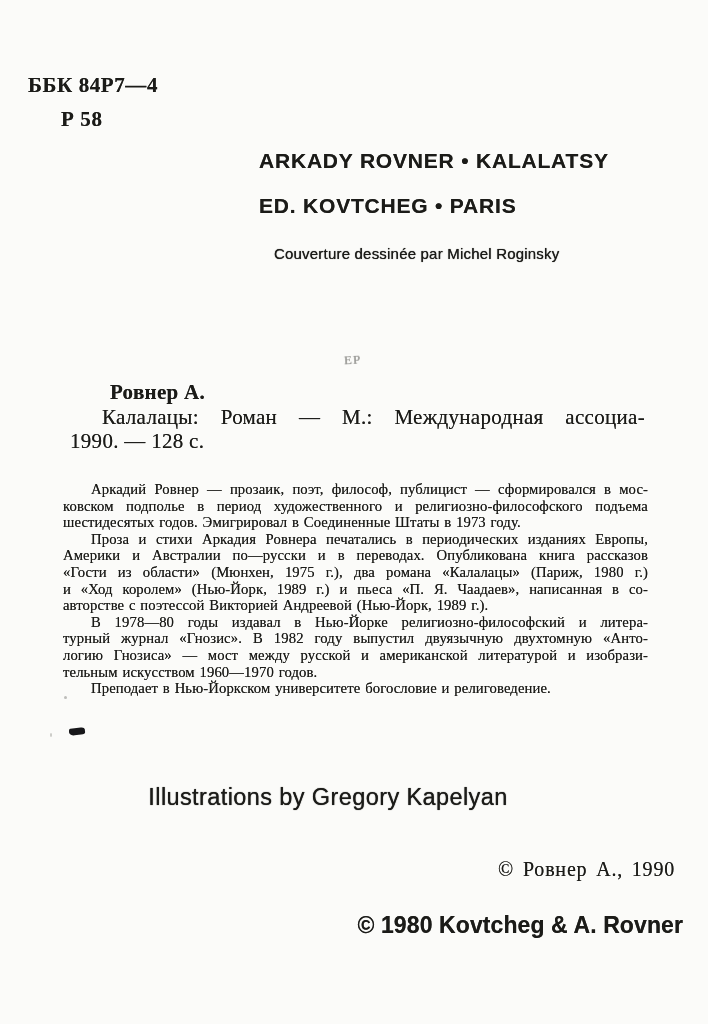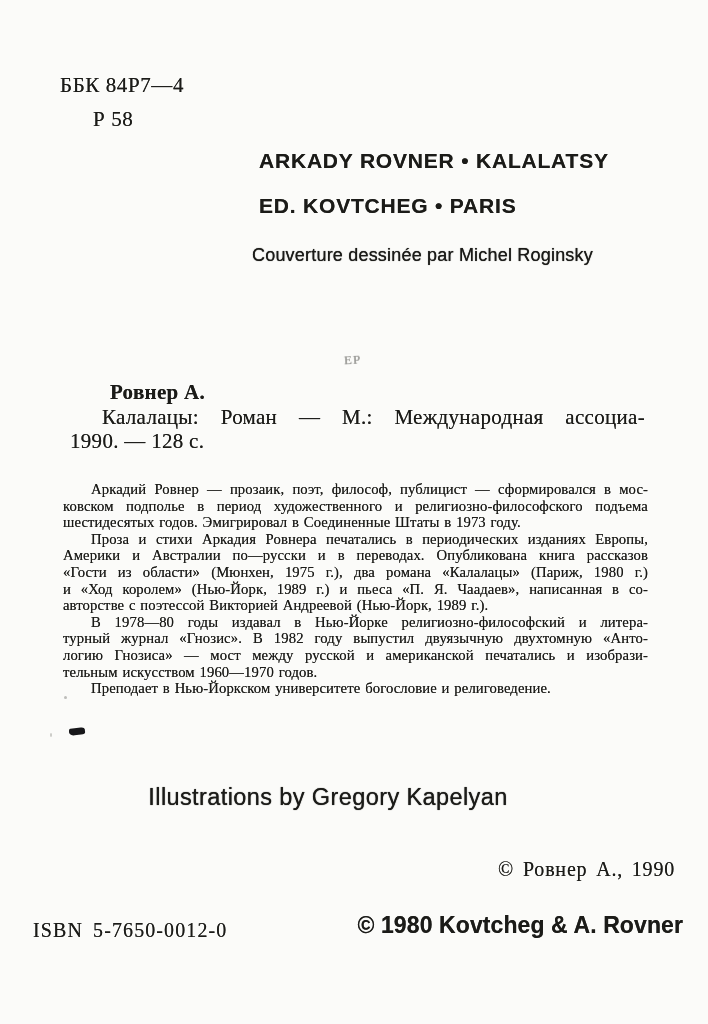--- a/index.html
+++ b/index.html
@@ -10,38 +10,38 @@
     background: #fbfbf9;
     color: #1b1b18;
     overflow: hidden;
     font-family: "Liberation Serif", "DejaVu Serif", serif;
     text-shadow: 0 0 0.4px rgba(20,20,18,0.75);
   }
   .sans  { font-family: "Liberation Sans", "DejaVu Sans", sans-serif; }
 
   
   .bbk {
-    position: absolute; left: 60px; top: 72px;
-    font-weight: 400; font-size: 21px; line-height: 26px;
+    position: absolute; left: 28px; top: 72px;
+    font-weight: 700; font-size: 21px; line-height: 26px;
     letter-spacing: 0.6px;
   }
   .bbk-sign { margin-left: 33px; margin-top: 8px; }
 
   
   .pub-l1 {
     position: absolute; left: 259px; top: 149px;
     font-weight: 700; font-size: 21px; letter-spacing: 0.8px;
   }
   .pub-l2 {
     position: absolute; left: 259px; top: 194px;
     font-weight: 700; font-size: 21px; letter-spacing: 0.8px;
   }
   .couverture {
-    position: absolute; left: 252px; top: 245px;
-    font-weight: 400; font-size: 18px; letter-spacing: 0.2px;
+    position: absolute; left: 274px; top: 245px;
+    font-weight: 400; font-size: 15px; letter-spacing: 0.2px;
     text-shadow: 0 0 0.8px currentColor;
   }
 
   
   .smudge {
     position: absolute; left: 344px; top: 352px;
     font-size: 13px; color: #4a4a46; opacity: 0.55;
     filter: blur(0.4px); transform: rotate(-3deg);
     letter-spacing: 1px;
   }
@@ -127,29 +127,28 @@
     <div class="aline indent just">Аркадий Ровнер — прозаик, поэт, философ, публицист — сформировался в мос-</div>
     <div class="aline just">ковском подполье в период художественного и религиозно-философского подъема</div>
     <div class="aline">шестидесятых годов. Эмигрировал в Соединенные Штаты в 1973 году.</div>
     <div class="aline indent just">Проза и стихи Аркадия Ровнера печатались в периодических изданиях Европы,</div>
     <div class="aline just">Америки и Австралии по—русски и в переводах. Опубликована книга рассказов</div>
     <div class="aline just">«Гости из области» (Мюнхен, 1975 г.), два романа «Калалацы» (Париж, 1980 г.)</div>
     <div class="aline just">и «Ход королем» (Нью-Йорк, 1989 г.) и пьеса «П. Я. Чаадаев», написанная в со-</div>
     <div class="aline">авторстве с поэтессой Викторией Андреевой (Нью-Йорк, 1989 г.).</div>
     <div class="aline indent just">В 1978—80 годы издавал в Нью-Йорке религиозно-философский и литера-</div>
     <div class="aline just">турный журнал «Гнозис». В 1982 году выпустил двуязычную двухтомную «Анто-</div>
-    <div class="aline just">логию Гнозиса» — мост между русской и американской печатались и изобрази-</div>
+    <div class="aline just">логию Гнозиса» — мост между русской и американской литературой и изобрази-</div>
     <div class="aline">тельным искусством 1960—1970 годов.</div>
     <div class="aline indent">Преподает в Нью-Йоркском университете богословие и религоведение.</div>
   </div>
 
   <div class="inkdot-a"></div>
   <div class="inkblot"></div>
   <div class="inkdot-b"></div>
 
   <div class="illustrations sans">Illustrations by Gregory Kapelyan</div>
 
   <div class="copy-author">© Ровнер А., 1990</div>
 
-  <div class="isbn">ISBN 5-7650-0012-0</div>
   <div class="copy-publisher sans">© 1980 Kovtcheg &amp; A. Rovner</div>
 
 </div>
 
 </body></html>

